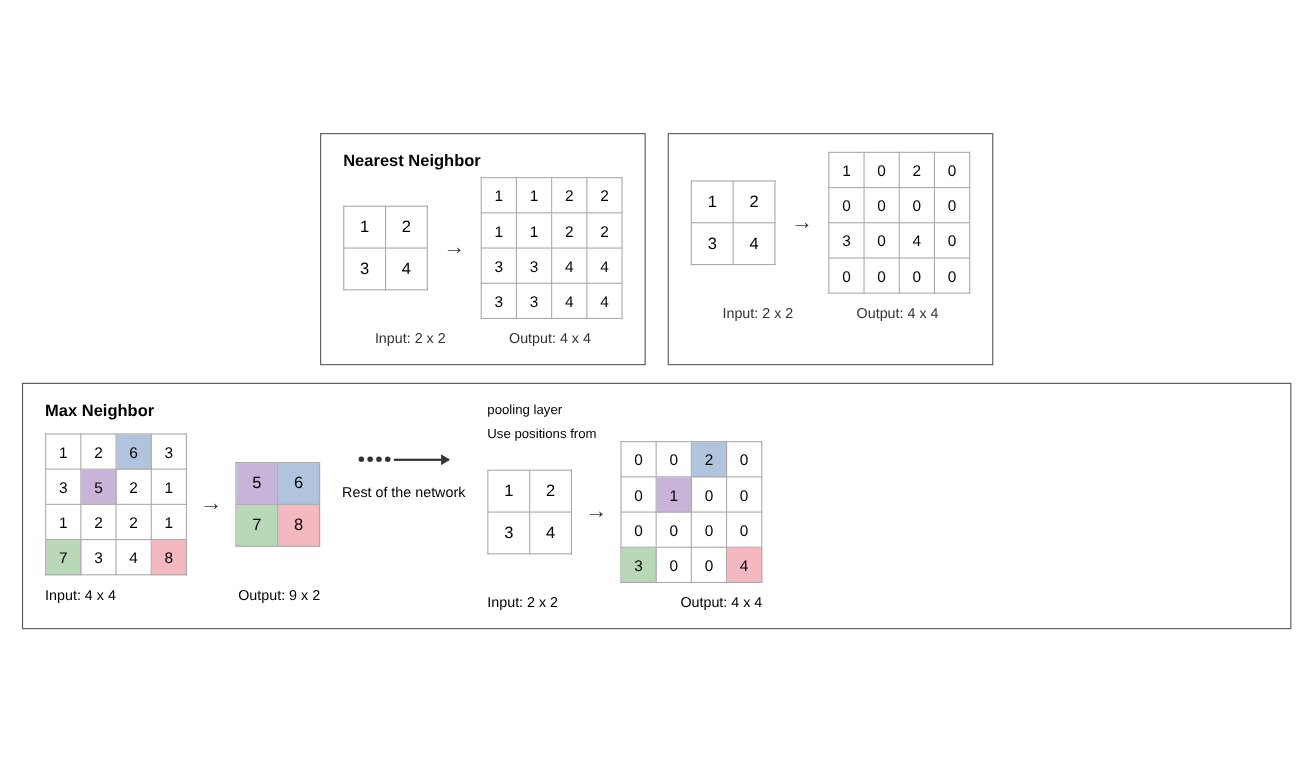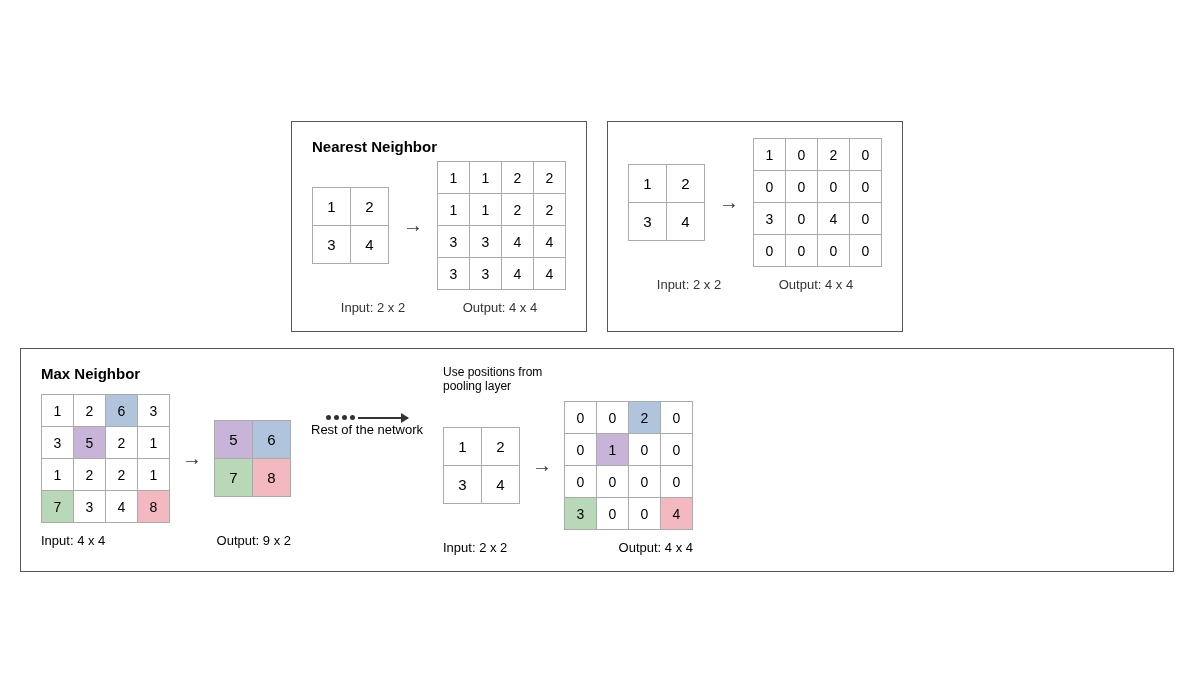--- a/index.html
+++ b/index.html
@@ -269,38 +269,38 @@
           </tr>
         </tbody>
           </table>
       </div>
       <div style="display:flex; justify-content:space-between; margin-top:10px; font-size:13px;">
         <span>Input: 4 x 4</span>
         <span>Output: 9 x 2</span>
       </div>
     </div>
 
-    <div style="display:flex; flex-direction:column; align-items:center; justify-content:space-between; margin-top:50px; gap:2px;">
+    <div style="display:flex; flex-direction:column; align-items:center; justify-content:space-between; margin-top:50px; gap:20px;">
       <div style="display:flex; align-items:center; gap:3px;">
         <div class="dot"></div>
         <div class="dot"></div>
         <div class="dot"></div>
         <div class="dot"></div>
         <div style="display:inline-block; width:50px; height:2px; background:#333; position:relative;">
           <div style="position:absolute; right:-1px; top:-4px; border-left:8px solid #333; border-top:5px solid transparent; border-bottom:5px solid transparent;"></div>
         </div>
       </div>
       <div style="font-size:13px; text-align:center;">Rest of the network</div>
     </div>
 
     <div class="section">
       <div style="display:flex; gap:16px; align-items:flex-start;">
         <div>
+          <div style="font-size:12px; margin-bottom:8px;">pooling layer</div>
           <div style="font-size:12px;">Use positions from</div>
-          <div style="font-size:12px; margin-bottom:8px;">pooling layer</div>
           <div style="display:flex; align-items:center; gap:12px;">
             <table class="grid-table grid-table-small highlighted-border">
               <tbody>
                   <tr>
                     <td>1</td>
                     <td>2</td>
                   </tr>
               <tr>
                     <td>3</td>
                     <td>4</td>

